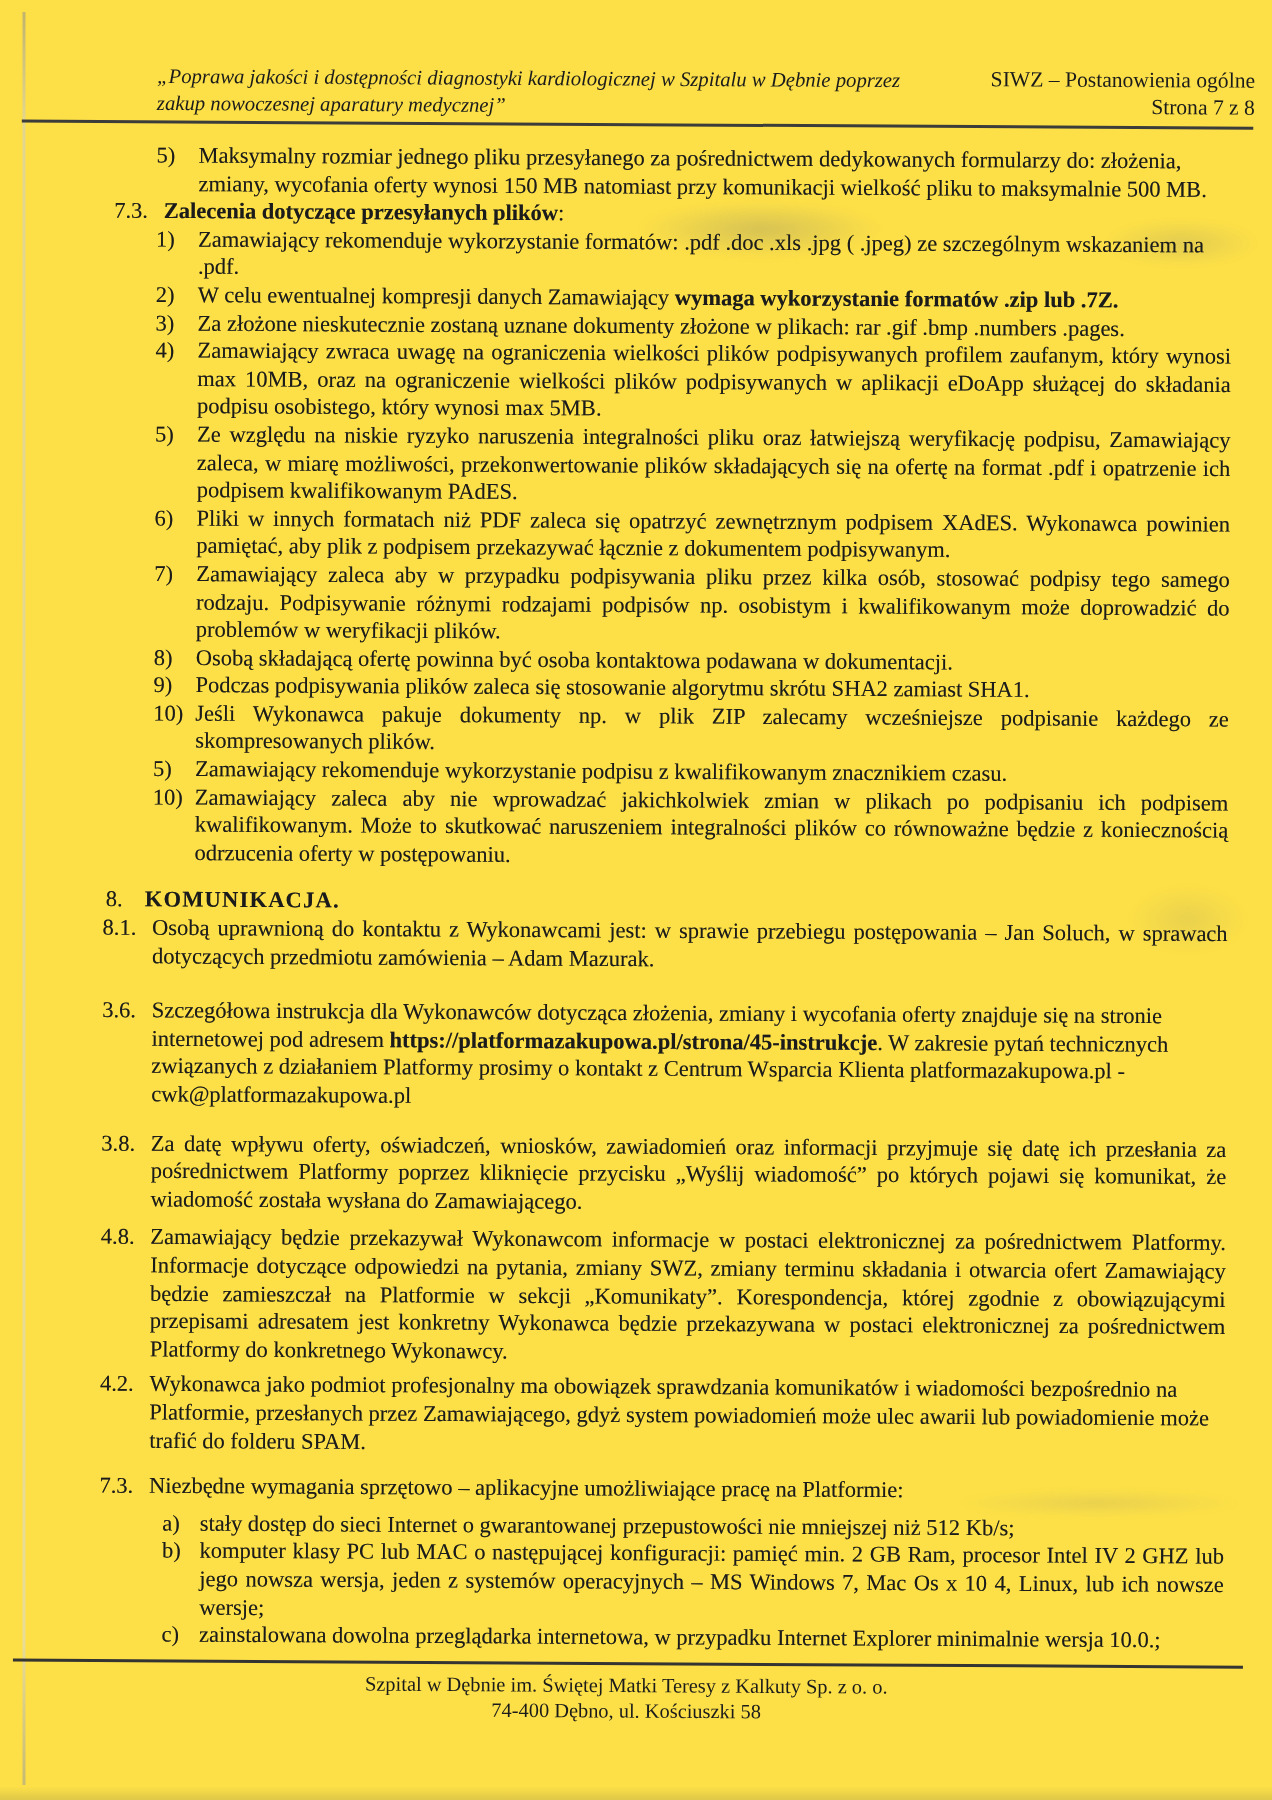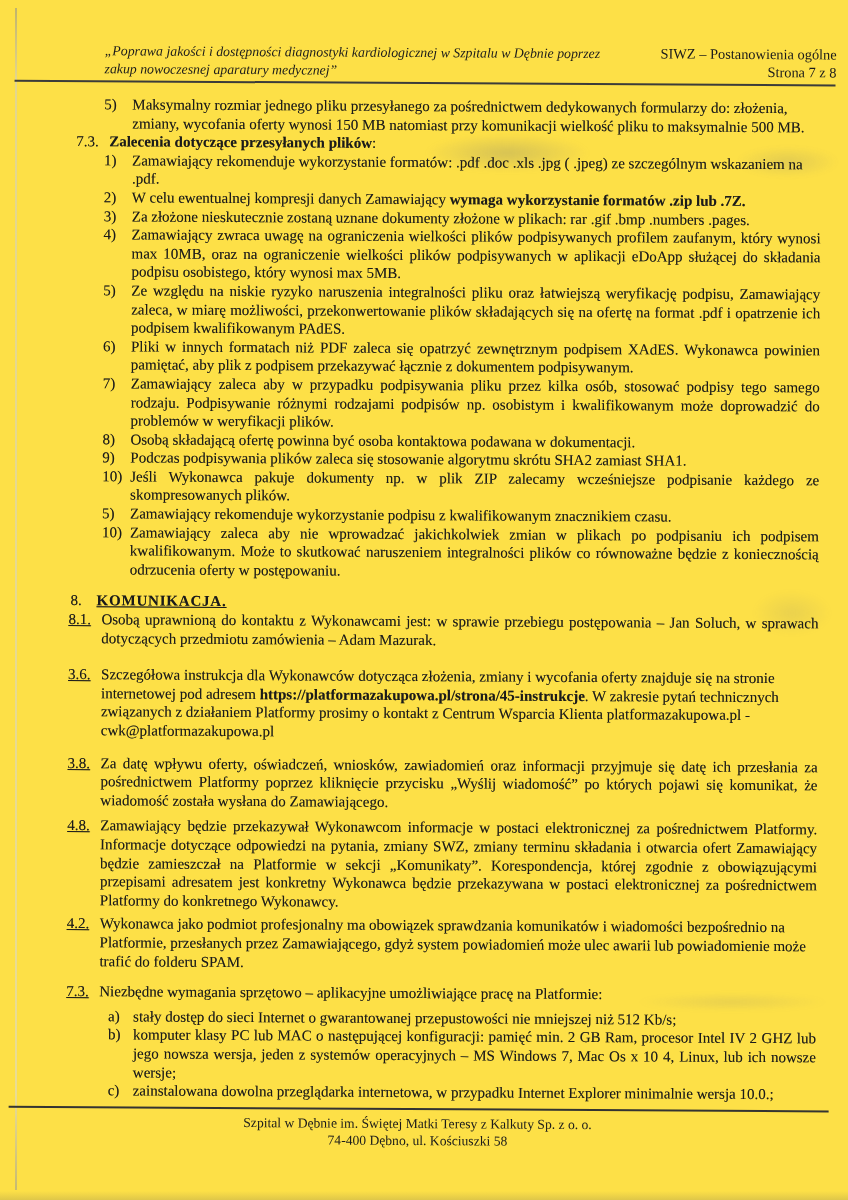--- a/index.html
+++ b/index.html
@@ -22,23 +22,23 @@
   .bdy{margin:13px 26px 0 72px;font-size:15px;line-height:18.6px;text-shadow:0 0 .35px rgba(20,20,20,.45);}
   .row{display:flex;}
   .row .n{flex:none;width:28px;margin-left:33px;}
   .row .t{flex:1;}
   .j .t{text-align:justify;}
   .h73{display:flex;}
   .h73 .n{flex:none;width:33px;margin-left:5px;}
   .h73 .ttl{font-weight:bold;}
   .sec8{display:flex;margin-top:13px;}
   .sec8 .n{flex:none;width:26px;margin-left:2px;}
-  .sec8 .ttl{font-weight:bold;letter-spacing:.8px;text-decoration:underline;}
+  .sec8 .ttl{font-weight:bold;letter-spacing:.8px;}
   .cl{display:flex;}
-  .cl .n{flex:none;width:33px;text-decoration:underline;}
+  .cl .n{flex:none;width:33px;}
   .cl .t{flex:1;}
   .sub{display:flex;}
   .sub .n{flex:none;width:25px;margin-left:42px;}
   .sub .t{flex:1;}
   .mt18{margin-top:18px;} .mt14{margin-top:14px;} .mt7{margin-top:7px;}
   .mt5{margin-top:5px;} .mt12{margin-top:12px;} .mt6{margin-top:6px;}
   b{font-weight:bold;}
 
   
   .ft-rule{border-top:2.4px solid #343432;margin:6px 13px 0 15px;height:0;}

